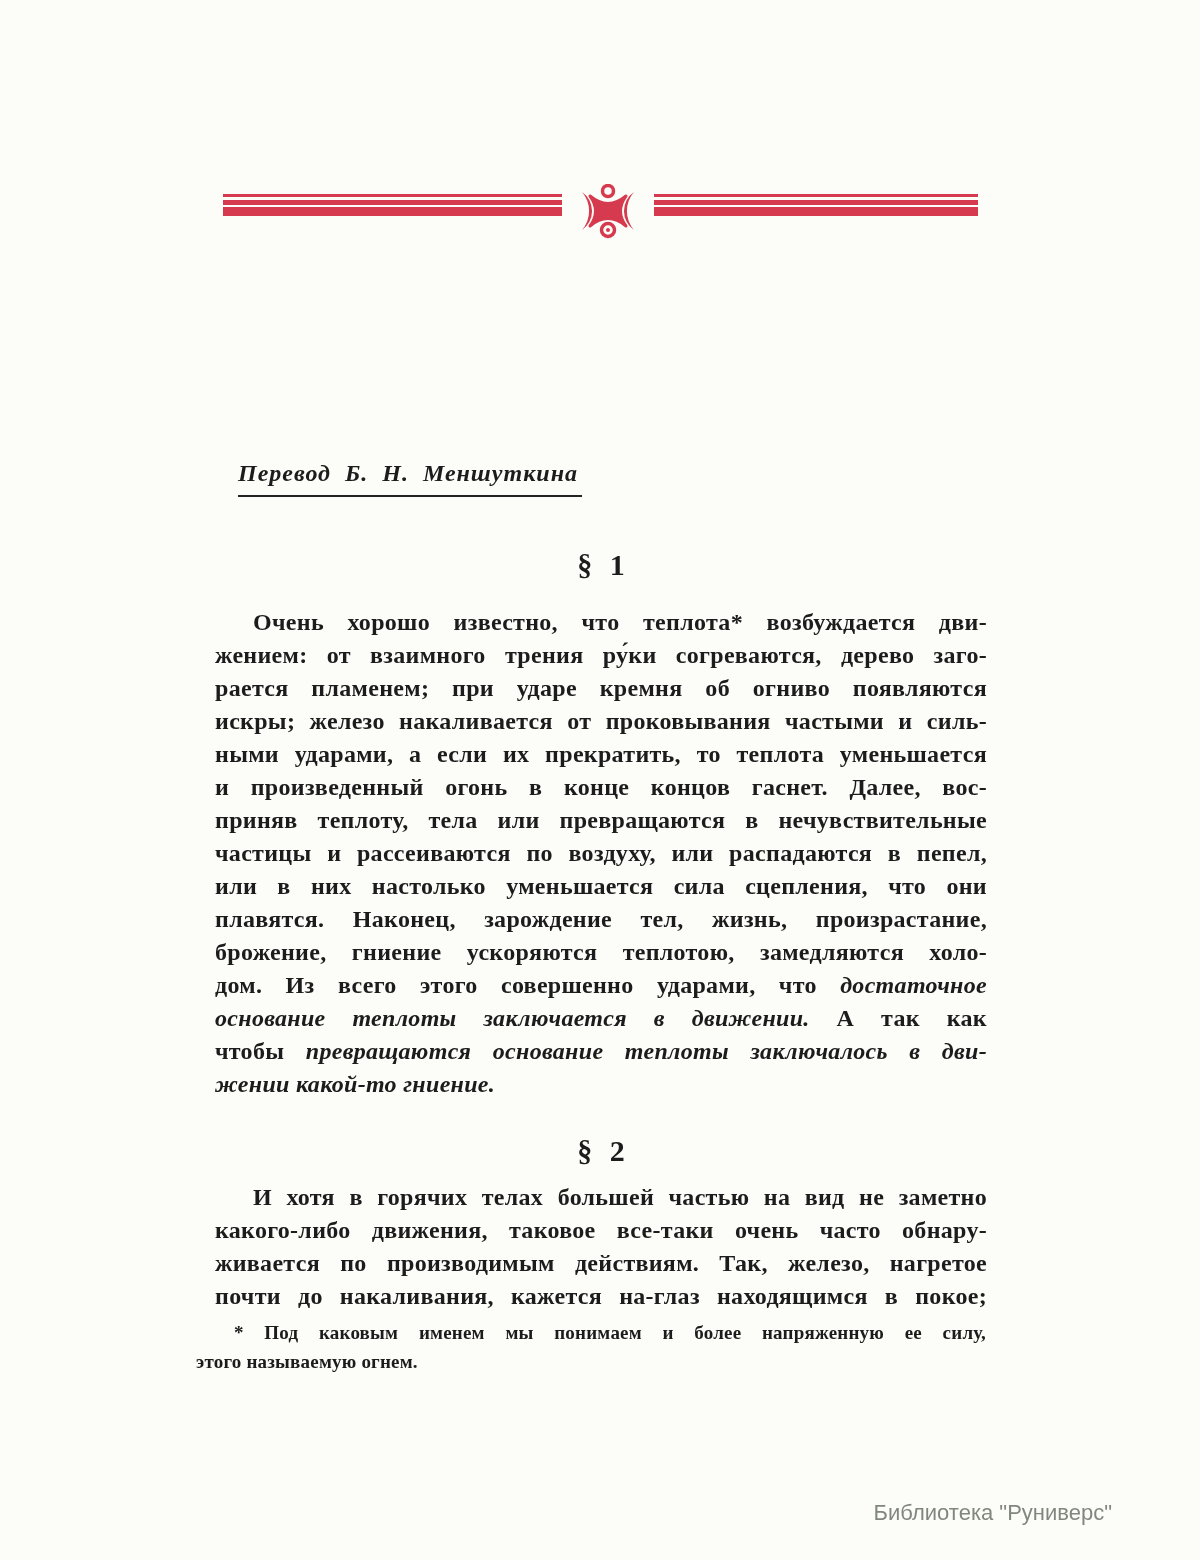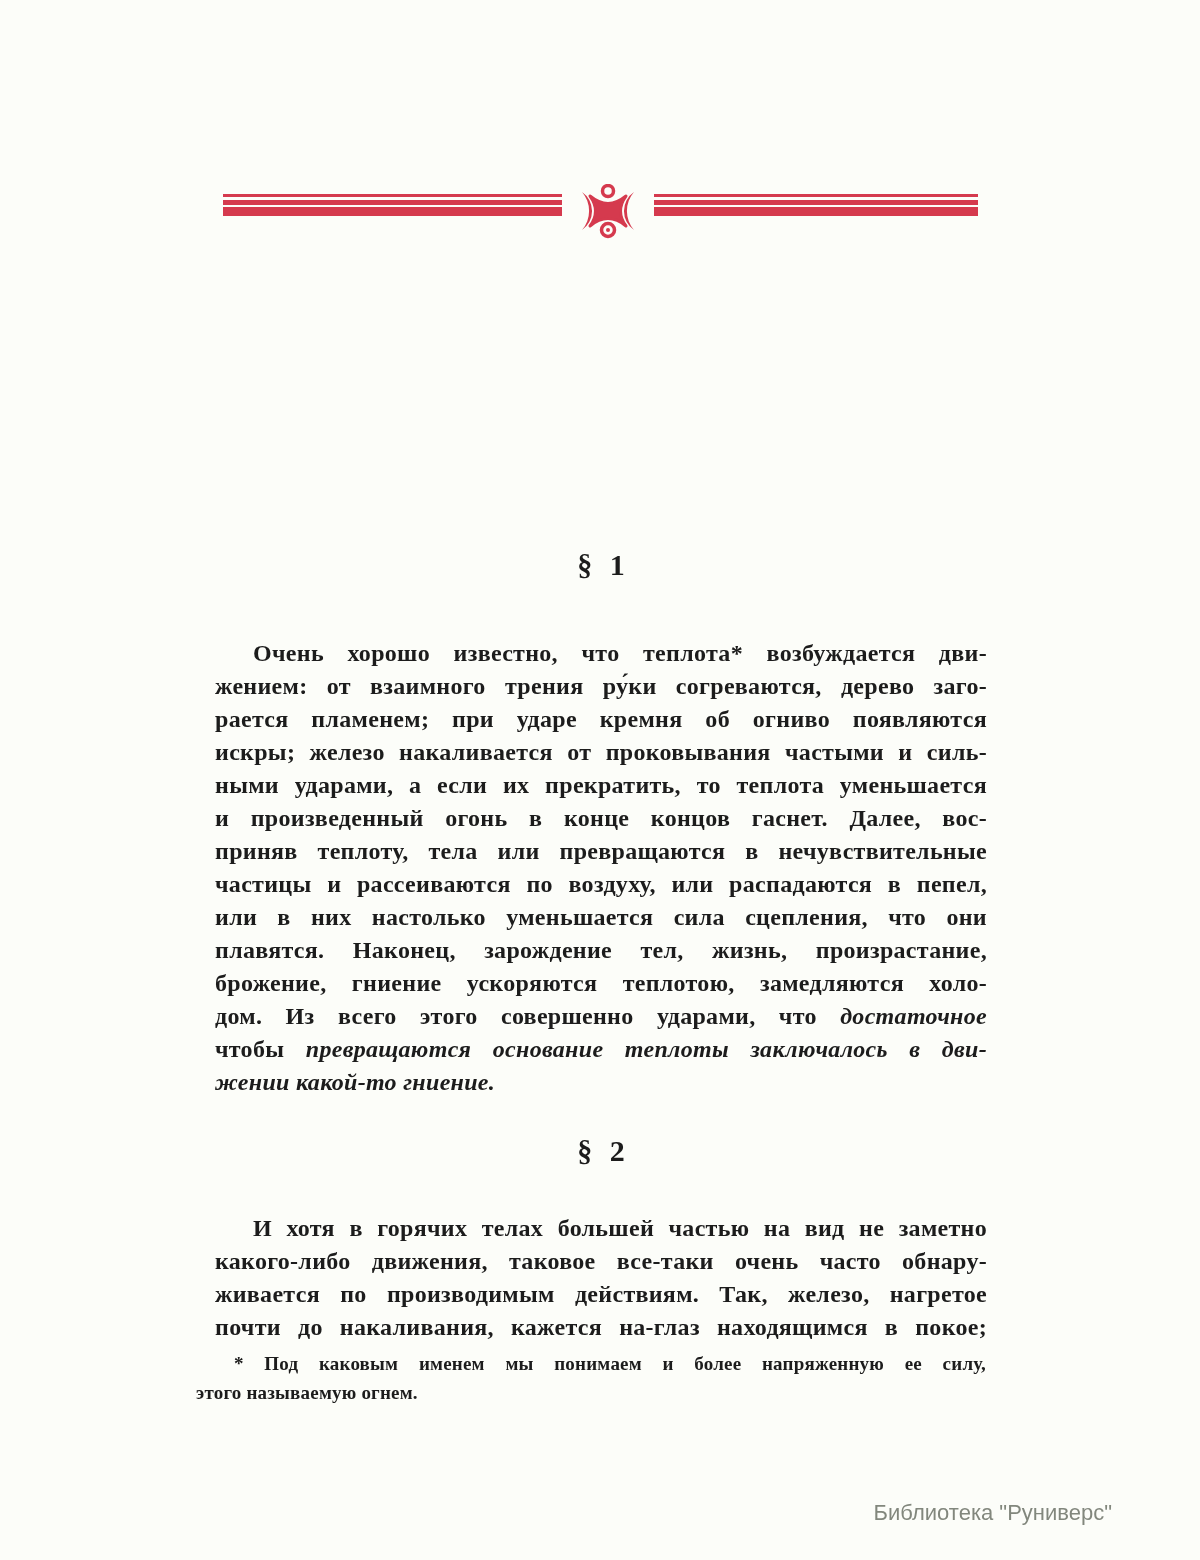--- a/index.html
+++ b/index.html
@@ -76,21 +76,21 @@
   }
   .para.p1 { top: 606px; }
   .para.p2 { top: 1181px; }
   .para .line {
     height: 33px;
     line-height: 33px;
     text-align: justify;
     text-align-last: justify;
     white-space: normal;
   }
-  .line.indent { text-indent: 38px; margin-top: 31px; }
+  .line.indent { text-indent: 38px; }
   .line.short { text-align-last: left; }
   .it { font-style: italic; }
 
   
   .footnote {
     position: absolute;
     left: 196px;
     top: 1318px;
     width: 790px;
     font-size: 19px;
@@ -138,36 +138,40 @@
 
       <path d="M42,12 Q60,27 78,12 Q67,27 78,42 Q60,27 42,42 Q53,27 42,12 Z" fill="currentColor" stroke="currentColor" stroke-width="3" stroke-linejoin="round"></path>
 
       <circle cx="60" cy="7" r="5.5" fill="var(--bg, #fcfdf9)" stroke="currentColor" stroke-width="3.5"></circle>
 
       <circle cx="60" cy="46" r="6.5" fill="var(--bg, #fcfdf9)" stroke="currentColor" stroke-width="3.5"></circle>
       <circle cx="60" cy="46" r="2" fill="currentColor"></circle>
     </svg>
   </div>
 
+  <div class="translator">
+    <span class="underlined">Перевод Б. Н. Меншуткина</span>
+  </div>
 
   <div class="sec-heading h1">§ 1</div>
 
   <div class="para p1">
       <div class="line indent"><span>Очень хорошо известно, что теплота* возбуждается дви-</span></div>
       <div class="line"><span>жением: от взаимного трения ру́ки согреваются, дерево заго-</span></div>
       <div class="line"><span>рается пламенем; при ударе кремня об огниво появляются</span></div>
       <div class="line"><span>искры; железо накаливается от проковывания частыми и силь-</span></div>
       <div class="line"><span>ными ударами, а если их прекратить, то теплота уменьшается</span></div>
       <div class="line"><span>и произведенный огонь в конце концов гаснет. Далее, вос-</span></div>
       <div class="line"><span>приняв теплоту, тела или превращаются в нечувствительные</span></div>
       <div class="line"><span>частицы и рассеиваются по воздуху, или распадаются в пепел,</span></div>
       <div class="line"><span>или в них настолько уменьшается сила сцепления, что они</span></div>
       <div class="line"><span>плавятся. Наконец, зарождение тел, жизнь, произрастание,</span></div>
       <div class="line"><span>брожение, гниение ускоряются теплотою, замедляются холо-</span></div>
       <div class="line"><span>дом. Из всего этого совершенно ударами, что </span><span class="it">достаточное</span></div>
+      <div class="line"><span class="it">основание теплоты заключается в движении.</span><span> А так как</span></div>
       <div class="line"><span>чтобы </span><span class="it">превращаются основание теплоты заключалось в дви-</span></div>
       <div class="line short"><span class="it">жении какой-то гниение.</span></div>
     </div>
 
   <div class="sec-heading h2">§ 2</div>
 
   <div class="para p2">
       <div class="line indent"><span>И хотя в горячих телах большей частью на вид не заметно</span></div>
       <div class="line"><span>какого-либо движения, таковое все-таки очень часто обнару-</span></div>
       <div class="line"><span>живается по производимым действиям. Так, железо, нагретое</span></div>

